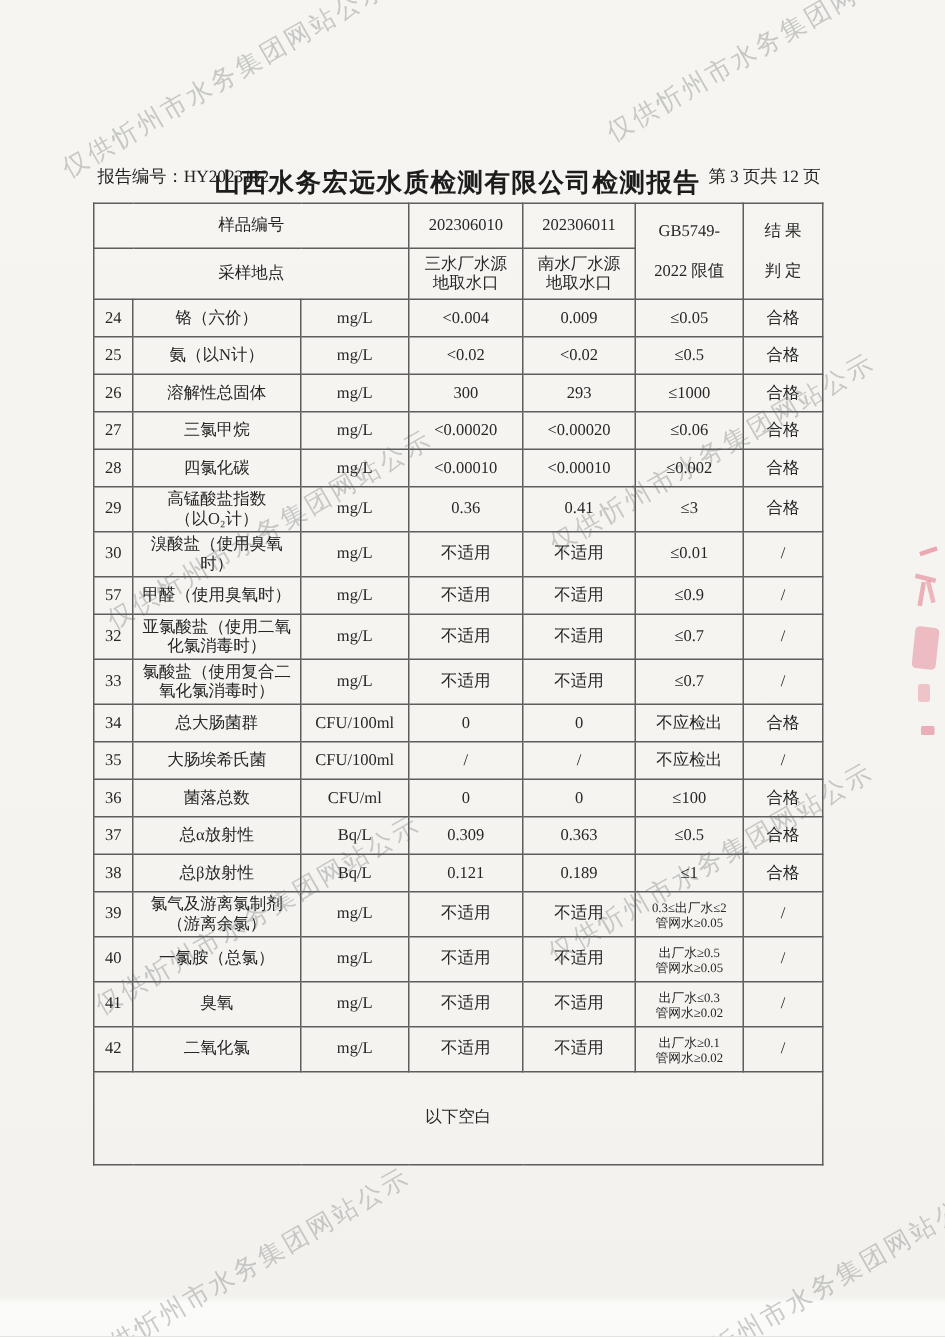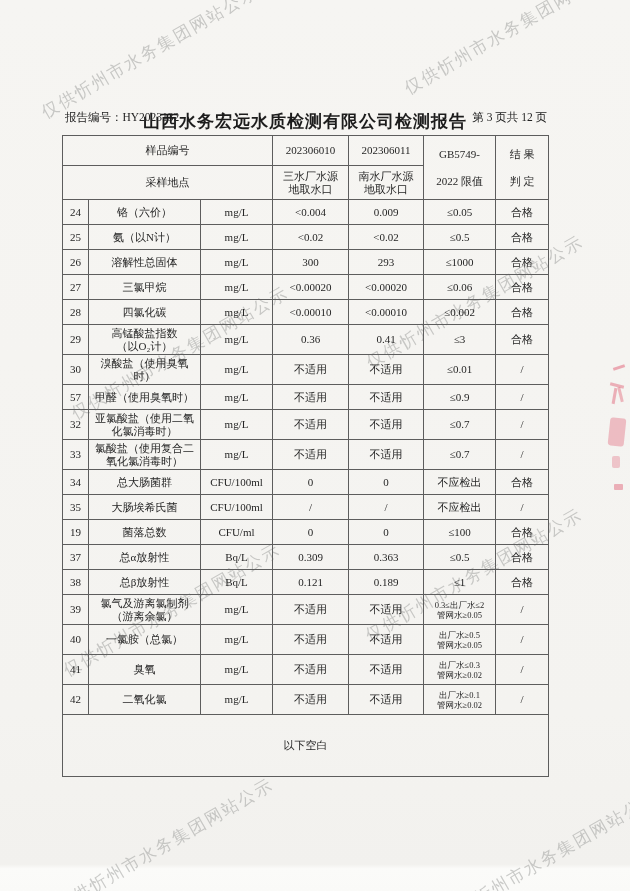--- a/index.html
+++ b/index.html
@@ -215,21 +215,21 @@
         <tr>
     <td class="c-no">35</td>
     <td class="c-name pre">大肠埃希氏菌</td>
     <td class="c-unit">CFU/100ml</td>
     <td class="c-v pre">/</td>
     <td class="c-v pre">/</td>
     <td class="c-limit pre">不应检出</td>
     <td class="c-res">/</td>
   </tr>
         <tr>
-    <td class="c-no">19</td>
+    <td class="c-no">36</td>
     <td class="c-name pre">菌落总数</td>
     <td class="c-unit">CFU/ml</td>
     <td class="c-v pre">0</td>
     <td class="c-v pre">0</td>
     <td class="c-limit pre">≤100</td>
     <td class="c-res">合格</td>
   </tr>
         <tr>
     <td class="c-no">37</td>
     <td class="c-name pre">总α放射性</td>

